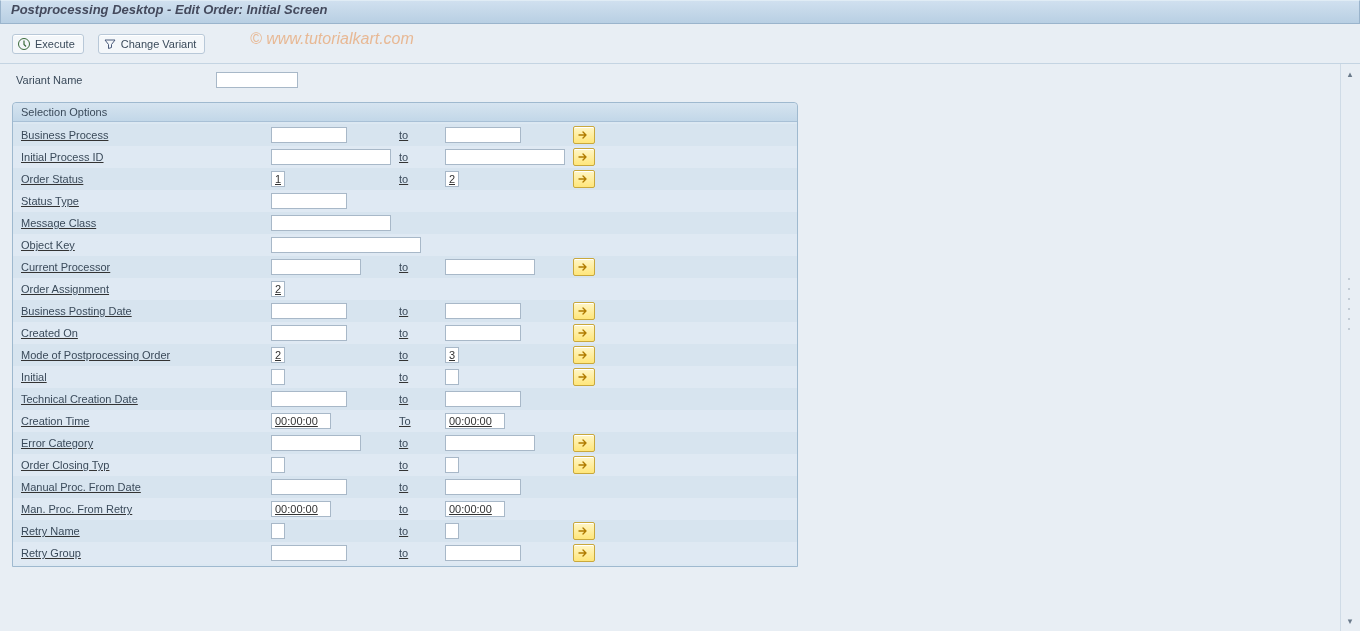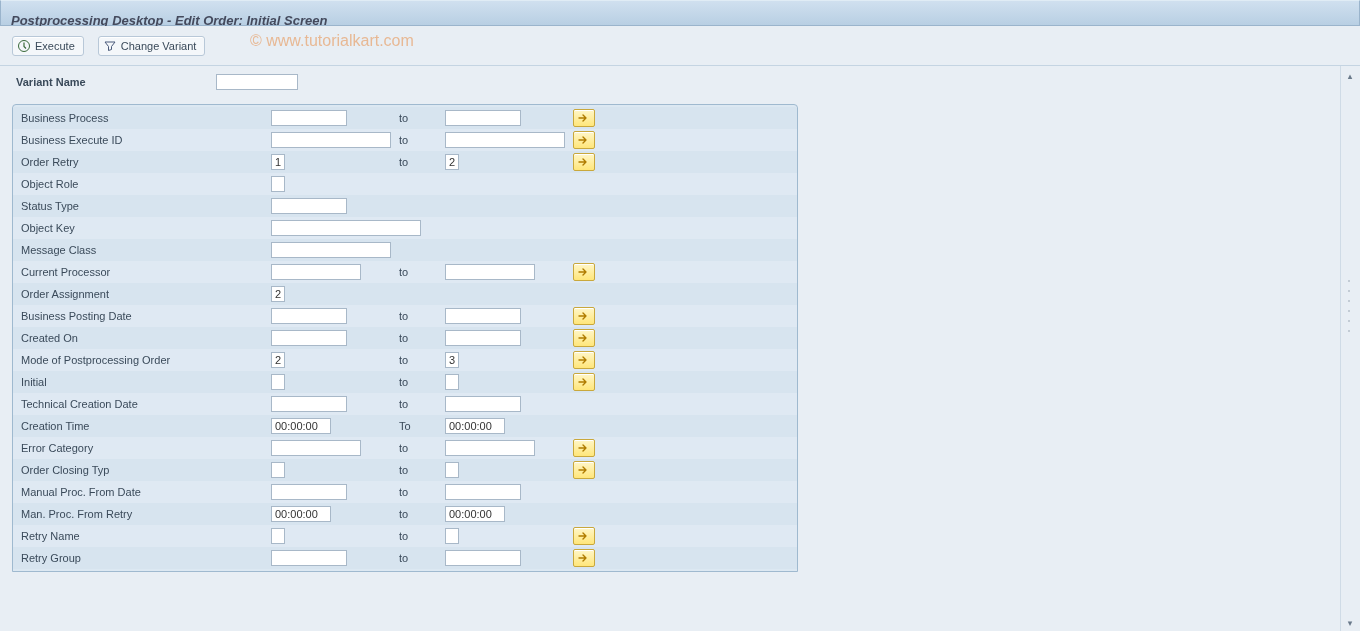--- a/index.html
+++ b/index.html
@@ -10,21 +10,21 @@
     background: #e8eef4;
     overflow: hidden;
     position: relative;
     width: 1360px;
     height: 631px;
   }
   .title-bar {
     background: linear-gradient(#d0e0ef, #b8cfe3);
     border: 1px solid #9ab4cc;
     border-top: 1px solid #e0ecf5;
-    padding: 12px 10px;
+    padding: 1px 10px;
     height: 24px;
   }
   .title-bar span {
     font-weight: bold;
     font-style: italic;
     font-size: 13px;
     color: #444a5d;
   }
   .toolbar {
     background: #e8eef4;
@@ -51,20 +51,21 @@
   }
   .tb-btn svg { margin-right: 4px; }
   .watermark {
     position: absolute;
     left: 250px;
     top: 6px;
     font-size: 16px;
     color: rgba(232,140,70,0.55);
     font-family: Arial, sans-serif;
     pointer-events: none;
+    font-style: italic;
   }
   .content {
     position: relative;
     height: calc(631px - 64px);
     overflow: hidden;
   }
   .scroll-track {
     position: absolute;
     right: 2px;
     top: 0;
@@ -85,21 +86,21 @@
   .form-area {
     padding: 8px 12px 0 12px;
     width: 1328px;
   }
   .variant-row {
     display: flex;
     align-items: center;
     margin-bottom: 14px;
     padding-left: 4px;
   }
-  .variant-row label { width: 200px; color: #3a4a5a; font-weight: bold; }
+  .variant-row label { width: 200px; color: #3a4a5a; }
   .variant-row input {
     height: 18px; width: 82px;
     border: 1px solid #a8b8c8;
     background: #fff;
     padding: 1px 3px;
     font-size: 11px;
   }
   .group {
     border: 1px solid #9fb9cf;
     border-radius: 4px 4px 0 0;
@@ -114,20 +115,21 @@
     border-radius: 4px 4px 0 0;
   }
   .group-body {
     padding: 2px 0;
   }
   .row {
     display: flex;
     align-items: center;
     height: 22px;
     padding: 0 6px;
+    text-decoration: underline;
   }
   .row:nth-child(odd) { background: #d7e4ef; }
   .row:nth-child(even) { background: #dfe9f3; }
   .lbl {
     width: 252px;
     padding-left: 2px;
     color: #3a4a5a;
   }
   .from-cell { width: 128px; display:flex; }
   .to-lbl { width: 46px; color: #3a4a5a; }
@@ -195,97 +197,91 @@
 
 <div class="content">
 
   <div class="form-area">
     <div class="variant-row">
       <label>Variant Name</label>
       <input class="fld" style="width: 82px;" type="text" value="">
     </div>
 
     <div class="group">
+      <div class="group-header">Selection Options</div>
       <div class="group-body" id="rows-container">
           <div class="row">
             <div class="lbl">Business Process</div>
             <div class="from-cell">
               <input class="fld w80" type="text" style="">
             </div>
             <div class="to-lbl">to</div>
             <div class="to-cell">
               <input class="fld w80" type="text" style="">
             </div>
             <div class="multi-cell">
               <div class="multi-btn">
                 <svg width="12" height="10" viewBox="0 0 12 10">
                   <path d="M1 5 h7 M5 2 l3 3 l-3 3" stroke="#b07b00" stroke-width="1.4" fill="none" stroke-linecap="round" stroke-linejoin="round"></path>
                 </svg>
               </div>
             </div>
           </div>
           <div class="row">
-            <div class="lbl">Business Execute ID</div>
+            <div class="lbl">Initial Process ID</div>
             <div class="from-cell">
               <input class="fld wlong" type="text" style="">
             </div>
             <div class="to-lbl">to</div>
             <div class="to-cell">
               <input class="fld wlong" type="text" style="">
             </div>
             <div class="multi-cell">
               <div class="multi-btn">
                 <svg width="12" height="10" viewBox="0 0 12 10">
                   <path d="M1 5 h7 M5 2 l3 3 l-3 3" stroke="#b07b00" stroke-width="1.4" fill="none" stroke-linecap="round" stroke-linejoin="round"></path>
                 </svg>
               </div>
             </div>
           </div>
           <div class="row">
-            <div class="lbl">Order Retry</div>
+            <div class="lbl">Order Status</div>
             <div class="from-cell">
               <input class="fld wtiny" type="text" value="1" style="">
             </div>
             <div class="to-lbl">to</div>
             <div class="to-cell">
               <input class="fld wtiny" type="text" value="2" style="">
             </div>
             <div class="multi-cell">
               <div class="multi-btn">
                 <svg width="12" height="10" viewBox="0 0 12 10">
                   <path d="M1 5 h7 M5 2 l3 3 l-3 3" stroke="#b07b00" stroke-width="1.4" fill="none" stroke-linecap="round" stroke-linejoin="round"></path>
                 </svg>
               </div>
             </div>
           </div>
           <div class="row">
-            <div class="lbl">Object Role</div>
-            <div class="from-cell">
-              <input class="fld wtiny" type="text" style="">
+            <div class="lbl">Status Type</div>
+            <div class="from-cell">
+              <input class="fld w80" type="text" style="">
             </div>
             <div style="width: 174px;"></div>
           </div>
           <div class="row">
-            <div class="lbl">Status Type</div>
-            <div class="from-cell">
-              <input class="fld w80" type="text" style="">
+            <div class="lbl">Message Class</div>
+            <div class="from-cell">
+              <input class="fld wlong" type="text" style="">
             </div>
             <div style="width: 174px;"></div>
           </div>
           <div class="row">
             <div class="lbl">Object Key</div>
             <div class="from-cell">
               <input class="fld wkey" type="text" style="">
-            </div>
-            <div style="width: 174px;"></div>
-          </div>
-          <div class="row">
-            <div class="lbl">Message Class</div>
-            <div class="from-cell">
-              <input class="fld wlong" type="text" style="">
             </div>
             <div style="width: 174px;"></div>
           </div>
           <div class="row">
             <div class="lbl">Current Processor</div>
             <div class="from-cell">
               <input class="fld wmed" type="text" style="">
             </div>
             <div class="to-lbl">to</div>
             <div class="to-cell">

